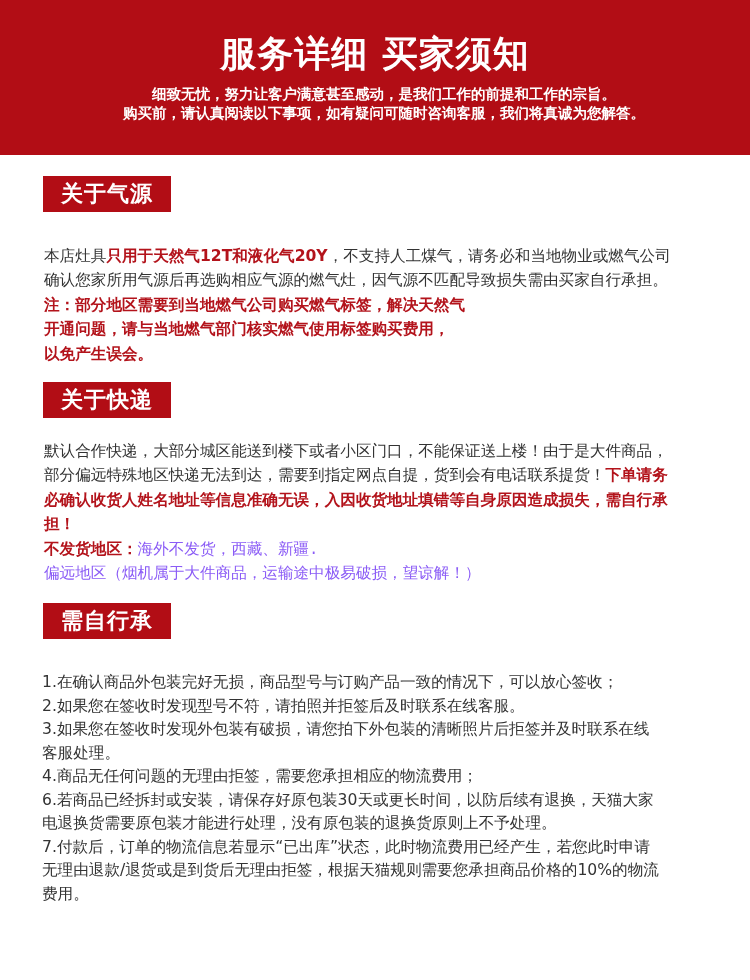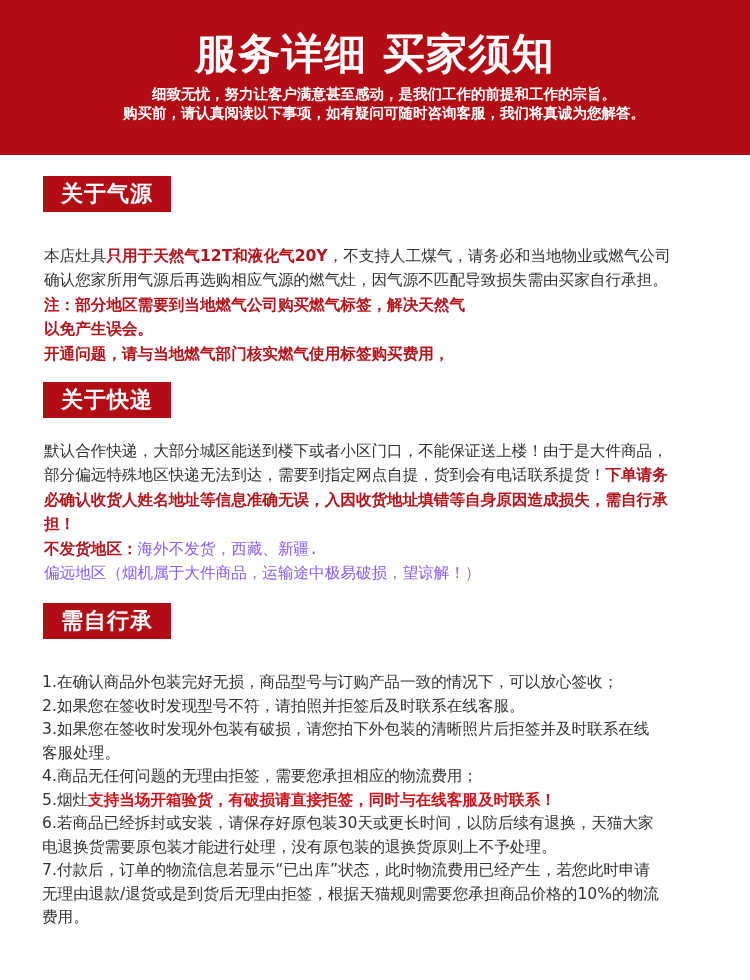--- a/index.html
+++ b/index.html
@@ -5,21 +5,21 @@
   * { margin: 0; padding: 0; box-sizing: border-box; }
   html, body { width: 750px; height: 980px; background: #ffffff; overflow: hidden; }
   body { font-family: "DejaVu Sans", "Liberation Sans", sans-serif; color: #333333; position: relative; }
 
   .banner {
     position: absolute; left: 0; top: 0; width: 750px; height: 155px;
     background: #b20d15; color: #ffffff; text-align: center;
   }
   .banner .title {
     position: absolute; left: 0; right: 0; top: 28px;
-    font-size: 42px; font-weight: bold; letter-spacing: 1px; line-height: 52px;
+    font-size: 36px; font-weight: bold; letter-spacing: 1px; line-height: 52px;
   }
   .banner .sub {
     position: absolute; left: 18px; right: 0;
     font-size: 14.5px; font-weight: bold; line-height: 20px; white-space: nowrap;
   }
   .banner .sub1 { top: 84px; }
   .banner .sub2 { top: 103px; }
 
   .section-label {
     position: absolute; left: 43px; width: 128px; height: 36px;
@@ -47,40 +47,39 @@
   <div class="title">服务详细 买家须知</div>
   <div class="sub sub1">细致无忧，努力让客户满意甚至感动，是我们工作的前提和工作的宗旨。</div>
   <div class="sub sub2">购买前，请认真阅读以下事项，如有疑问可随时咨询客服，我们将真诚为您解答。</div>
 </div>
 
 <div class="section-label" style="top:176px;">关于气源</div>
 <div class="para" style="top:244px;">
   <span class="line"><span>本店灶具</span><span class="red">只用于天然气12T和液化气20Y</span><span>，不支持人工煤气，请务必和当地物业或燃气公司</span></span>
   <span class="line">确认您家所用气源后再选购相应气源的燃气灶，因气源不匹配导致损失需由买家自行承担。</span>
   <span class="line red">注：部分地区需要到当地燃气公司购买燃气标签，解决天然气</span>
+  <span class="line red">开通问题，请与当地燃气部门核实燃气使用标签购买费用，</span>
   <span class="line red">以免产生误会。</span>
-  <span class="line red">开通问题，请与当地燃气部门核实燃气使用标签购买费用，</span>
 </div>
 
 <div class="section-label" style="top:382px;">关于快递</div>
 <div class="para" style="top:440px;font-family:Liberation Mono, monospace;">
   <span class="line">默认合作快递，大部分城区能送到楼下或者小区门口，不能保证送上楼！由于是大件商品，</span>
   <span class="line"><span>部分偏远特殊地区快递无法到达，需要到指定网点自提，货到会有电话联系提货！</span><span class="red">下单请务</span></span>
   <span class="line red">必确认收货人姓名地址等信息准确无误，入因收货地址填错等自身原因造成损失，需自行承</span>
   <span class="line red">担！</span>
   <span class="line"><span class="red">不发货地区：</span><span class="red-normal">海外不发货，西藏、新疆.</span></span>
   <span class="line red-normal">偏远地区（烟机属于大件商品，运输途中极易破损，望谅解！）</span>
 </div>
 
 <div class="section-label" style="top:603px;">需自行承</div>
 <div class="list" style="top:671px;">
   <span class="line">1.在确认商品外包装完好无损，商品型号与订购产品一致的情况下，可以放心签收；</span>
   <span class="line">2.如果您在签收时发现型号不符，请拍照并拒签后及时联系在线客服。</span>
   <span class="line">3.如果您在签收时发现外包装有破损，请您拍下外包装的清晰照片后拒签并及时联系在线</span>
   <span class="line">客服处理。</span>
   <span class="line">4.商品无任何问题的无理由拒签，需要您承担相应的物流费用；</span>
-  <span class="line"><span>5.烟灶</span><span class="red-bright">支持当场开箱验货，有破损请直接拒签，同时与在线客服及时联系！</span></span>
   <span class="line">6.若商品已经拆封或安装，请保存好原包装30天或更长时间，以防后续有退换，天猫大家</span>
   <span class="line">电退换货需要原包装才能进行处理，没有原包装的退换货原则上不予处理。</span>
   <span class="line">7.付款后，订单的物流信息若显示“已出库”状态，此时物流费用已经产生，若您此时申请</span>
   <span class="line">无理由退款/退货或是到货后无理由拒签，根据天猫规则需要您承担商品价格的10%的物流</span>
   <span class="line">费用。</span>
 </div>
 
 </body></html>

